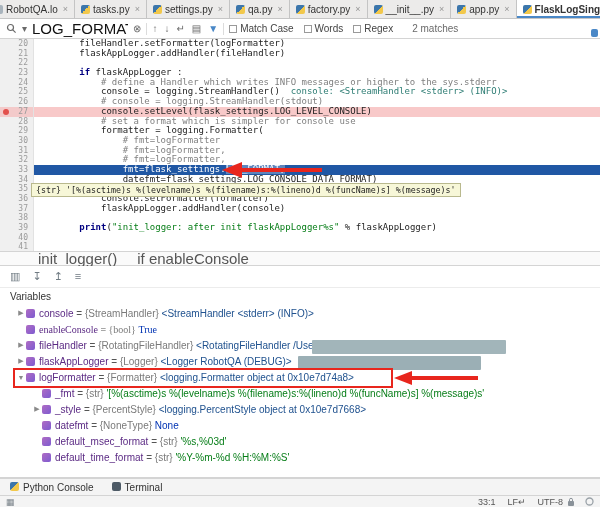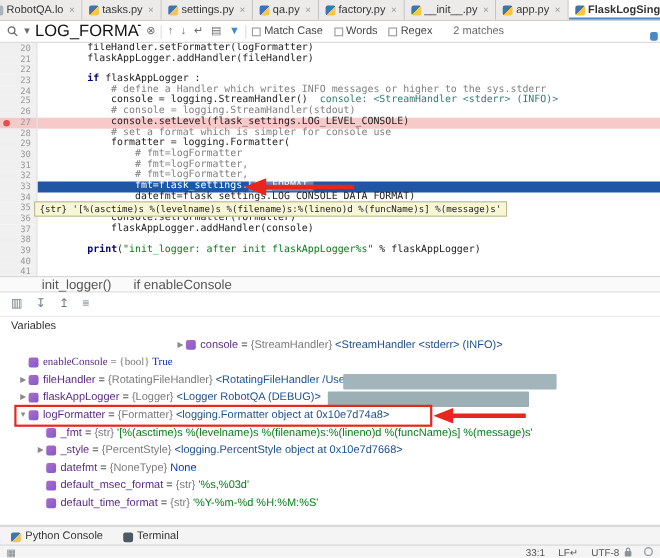--- a/index.html
+++ b/index.html
@@ -37,21 +37,21 @@
   .seg.str{color:#067d17}
   .seg.hint{color:#2e7d74}
   .line.bp .codetxt{background:#f8c9c9}
   .line.bp .gut{background:#f3caca}
   .line.sel .codetxt{background:#2057a4;color:#fff}
   .seg.selm{background:rgba(255,255,255,.28)}
   .bp-dot{position:absolute;left:3px;top:2px;width:6px;height:6px;border-radius:50%;background:#e2504c}
   .tooltip{position:absolute;left:31px;top:144px;z-index:20;background:#f7f7d8;border:1px solid #b9b98e;padding:1px 4px;font-size:8.3px;color:#222;white-space:nowrap;font-family:"DejaVu Sans Mono",monospace}
 
   
-  .breadcrumb{display:flex;align-items:center;height:14px;background:#fafafa;border-bottom:1px solid #d4d4d4;padding-left:38px;gap:20px;font-size:12px;color:#555}
+  .breadcrumb{display:flex;align-items:center;height:14px;background:#fafafa;border-bottom:1px solid #d4d4d4;padding-left:38px;gap:20px;font-size:15px;color:#555}
   .crumb{cursor:pointer}
 
   
   .debug{position:relative;height:212px;background:#fff;border-bottom:1px solid #d4d4d4}
   .dbg-toolbar{display:flex;align-items:center;gap:12px;height:22px;padding:0 10px;border-bottom:1px solid #ececec}
   .dic{color:#6f7a82;font-size:11px;cursor:pointer;line-height:1}
   .vars-title{height:17px;line-height:17px;padding-left:10px;font-size:10px;color:#333}
   .vrow{display:flex;align-items:center;height:16px;font-size:10px;white-space:pre;cursor:default}
   .tw{width:10px;text-align:center;color:#8a8a8a;font-size:7px;flex:0 0 auto}
   .vicon{width:9px;height:9px;border-radius:2px;background:linear-gradient(135deg,#b06cc4,#7d5bd0);margin:0 4px 0 0;flex:0 0 auto}
@@ -61,21 +61,21 @@
   .vo{color:#20528f}
   .vk{color:#0033b3}
   .vs{color:#067d17}
 
   .redact{position:absolute;z-index:40;border-radius:1px}
   .r1{left:312px;top:340px;width:194px;height:14px;background:#a2b5ba}
   .r2{left:298px;top:356px;width:183px;height:14px;background:#9bafb5}
 
   
   .toolbar-bottom{display:flex;align-items:center;height:17px;background:#f4f4f4;border-top:1px solid #d4d4d4;font-size:10px;color:#333;padding:0 10px;gap:18px}
-  .btab{display:inline-flex;align-items:flex-end;gap:4px;cursor:pointer}
+  .btab{display:inline-flex;align-items:flex-start;gap:4px;cursor:pointer}
   .bicon{width:9px;height:9px;border-radius:2px;flex:0 0 auto}
   .bicon.py{background:linear-gradient(135deg,#3c76ab 50%,#f2c84b 50%)}
   .bicon.term{background:#4d5a66}
   .statusbar{display:flex;align-items:center;height:12px;background:#f4f4f4;border-top:1px solid #d4d4d4;font-size:9px;color:#555;padding:0 6px}
   .corner-ic{color:#7b848b;font-size:9px;cursor:pointer}
   .status-right{margin-left:auto;display:flex;gap:12px;align-items:flex-end;margin-right:4px}
   .sitem{cursor:pointer;white-space:nowrap}
 
   .annot{position:absolute;left:0;top:0;width:600px;height:507px;pointer-events:none;z-index:60}
 </style>
@@ -194,21 +194,21 @@
 
 <div class="debug">
   <div class="dbg-toolbar">
       <span class="dic">▥</span>
       <span class="dic">↧</span>
       <span class="dic">↥</span>
       <span class="dic">≡</span>
     </div>
   <div class="vars-title">Variables</div>
   <div>
-      <div class="vrow" style="padding-left: 16px; justify-content: center;"><span class="tw">▶</span><span class="vicon"></span><span class="vseg vn">console</span><span class="vseg vd"> = </span><span class="vseg vt">{StreamHandler} </span><span class="vseg vo">&lt;StreamHandler &lt;stderr&gt; (INFO)&gt;</span></div>
+      <div class="vrow" style="padding-left: 16px;"><span class="tw">▶</span><span class="vicon"></span><span class="vseg vn">console</span><span class="vseg vd"> = </span><span class="vseg vt">{StreamHandler} </span><span class="vseg vo">&lt;StreamHandler &lt;stderr&gt; (INFO)&gt;</span></div>
       <div class="vrow" style="padding-left: 16px; font-family: Liberation Serif, serif;"><span class="tw"></span><span class="vicon"></span><span class="vseg vn">enableConsole</span><span class="vseg vd"> = </span><span class="vseg vt">{bool} </span><span class="vseg vk">True</span></div>
       <div class="vrow" style="padding-left: 16px;"><span class="tw">▶</span><span class="vicon"></span><span class="vseg vn">fileHandler</span><span class="vseg vd"> = </span><span class="vseg vt">{RotatingFileHandler} </span><span class="vseg vo">&lt;RotatingFileHandler /Users/</span></div>
       <div class="vrow" style="padding-left: 16px;"><span class="tw">▶</span><span class="vicon"></span><span class="vseg vn">flaskAppLogger</span><span class="vseg vd"> = </span><span class="vseg vt">{Logger} </span><span class="vseg vo">&lt;Logger RobotQA (DEBUG)&gt;</span></div>
       <div class="vrow" style="padding-left: 16px;"><span class="tw">▼</span><span class="vicon"></span><span class="vseg vn">logFormatter</span><span class="vseg vd"> = </span><span class="vseg vt">{Formatter} </span><span class="vseg vo">&lt;logging.Formatter object at 0x10e7d74a8&gt;</span></div>
       <div class="vrow" style="padding-left: 32px;"><span class="tw"></span><span class="vicon"></span><span class="vseg vn">_fmt</span><span class="vseg vd"> = </span><span class="vseg vt">{str} </span><span class="vseg vs">'[%(asctime)s %(levelname)s %(filename)s:%(lineno)d %(funcName)s] %(message)s'</span></div>
       <div class="vrow" style="padding-left: 32px;"><span class="tw">▶</span><span class="vicon"></span><span class="vseg vn">_style</span><span class="vseg vd"> = </span><span class="vseg vt">{PercentStyle} </span><span class="vseg vo">&lt;logging.PercentStyle object at 0x10e7d7668&gt;</span></div>
       <div class="vrow" style="padding-left: 32px;"><span class="tw"></span><span class="vicon"></span><span class="vseg vn">datefmt</span><span class="vseg vd"> = </span><span class="vseg vt">{NoneType} </span><span class="vseg vk">None</span></div>
       <div class="vrow" style="padding-left: 32px;"><span class="tw"></span><span class="vicon"></span><span class="vseg vn">default_msec_format</span><span class="vseg vd"> = </span><span class="vseg vt">{str} </span><span class="vseg vs">'%s,%03d'</span></div>
       <div class="vrow" style="padding-left: 32px;"><span class="tw"></span><span class="vicon"></span><span class="vseg vn">default_time_format</span><span class="vseg vd"> = </span><span class="vseg vt">{str} </span><span class="vseg vs">'%Y-%m-%d %H:%M:%S'</span></div>
     </div>

